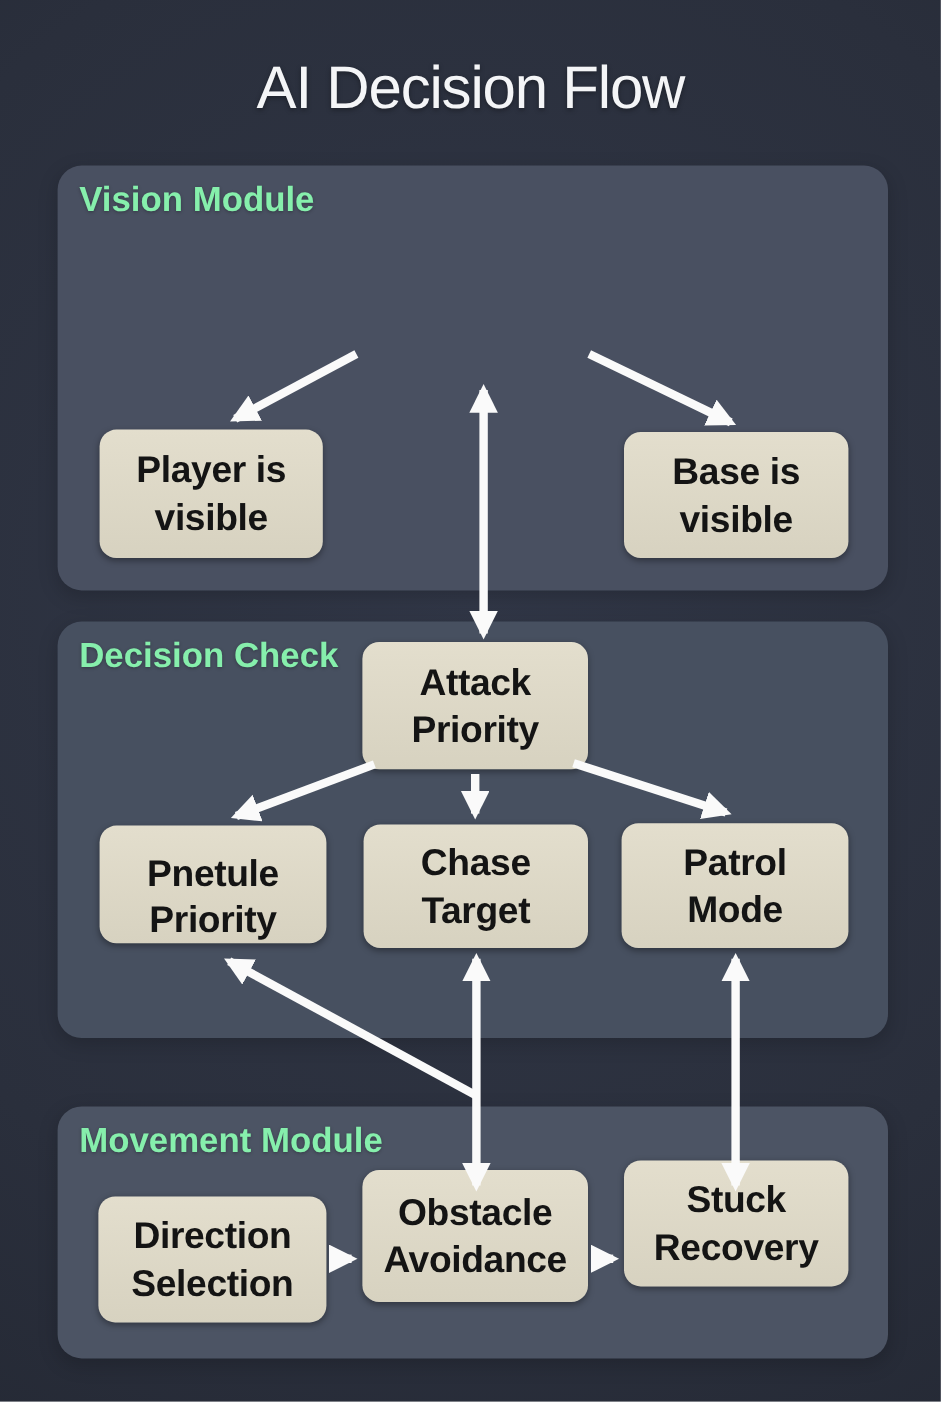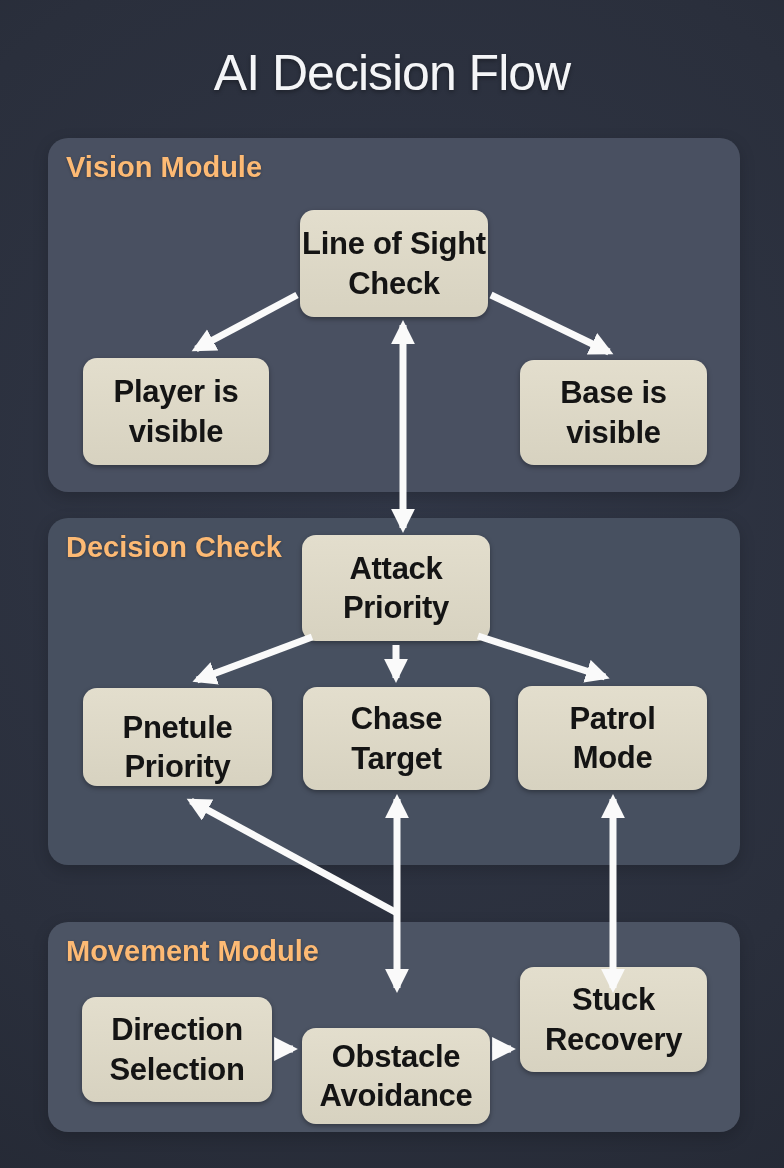--- a/index.html
+++ b/index.html
@@ -16,21 +16,21 @@
   }
   .panel{
     position:absolute;left:48px;width:692px;border-radius:20px;
     background:#4a5162;box-shadow:0 5px 16px rgba(0,0,0,.18);
   }
   .panel-vision{top:138px;height:354px;background:#495061;}
   .panel-decision{top:518px;height:347px;background:#475060;}
   .panel-movement{top:922px;height:210px;background:#4c5464;}
   .panel-label{
     position:absolute;left:18px;top:13px;
-    font-size:29px;font-weight:700;color:#fdba74;white-space:nowrap;
+    font-size:29px;font-weight:700;color:#86efac;white-space:nowrap;
     text-shadow:0 1px 3px rgba(0,0,0,.3);
     z-index:2;
   }
   .node{
     position:absolute;z-index:4;
     display:flex;align-items:center;justify-content:center;
     background:linear-gradient(180deg,#e3decd 0%,#d7d2c0 100%);
     border-radius:14px;
     box-shadow:0 2px 5px rgba(0,0,0,.35);
   }
@@ -40,21 +40,21 @@
     color:#141414;letter-spacing:-0.3px;
   }
   #node-los      {left:300px;top:210px;width:188px;height:107px;}
   #node-player   {left:83px; top:358px;width:186px;height:107px;}
   #node-base     {left:520px;top:360px;width:187px;height:105px;}
   #node-attack   {left:302px;top:535px;width:188px;height:106px;}
   #node-pnetule  {left:83px; top:688px;width:189px;height:98px;align-items:flex-end;}
   #node-chase    {left:303px;top:687px;width:187px;height:103px;}
   #node-patrol   {left:518px;top:686px;width:189px;height:104px;}
   #node-direction{left:82px; top:997px;width:190px;height:105px;}
-  #node-obstacle {left:302px;top:1028px;width:188px;height:96px;}
+  #node-obstacle {left:302px;top:975px;width:188px;height:110px;}
   #node-stuck    {left:520px;top:967px;width:187px;height:105px;}
   .edges{
     position:absolute;left:0;top:0;width:784px;height:1168px;
     z-index:5;pointer-events:none;
   }
   .edge{stroke:#fafafa;stroke-width:7;fill:none;}
 </style>
 </head>
 <body>
 
@@ -67,24 +67,20 @@
   </section>
 
   <section class="panel panel-decision">
     <div class="panel-label">Decision Check</div>
   </section>
 
   <section class="panel panel-movement">
     <div class="panel-label">Movement Module</div>
   </section>
 
-  <div class="node" id="node-los">
-    <span class="node-label">Line of Sight
-Check</span>
-  </div>
   <div class="node" id="node-player">
     <span class="node-label">Player is
 visible</span>
   </div>
   <div class="node" id="node-base">
     <span class="node-label">Base is
 visible</span>
   </div>
   <div class="node" id="node-attack">
     <span class="node-label">Attack

